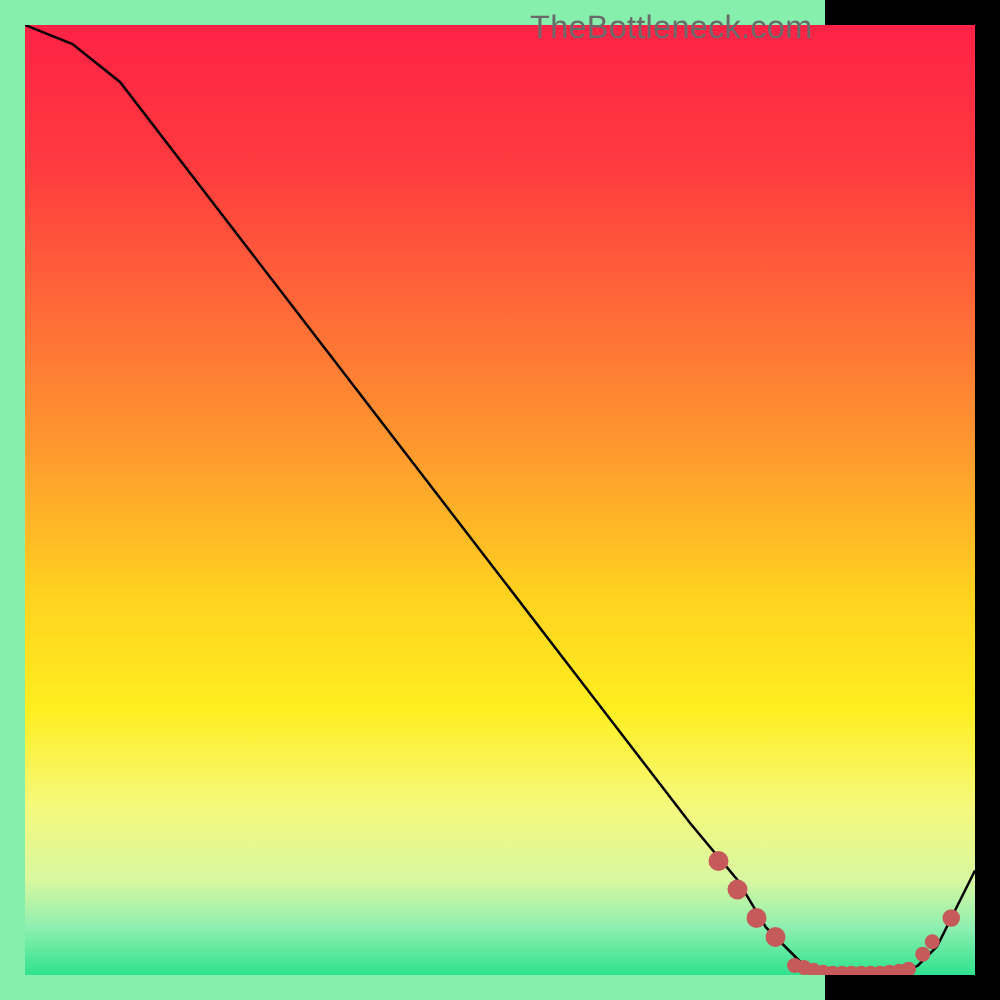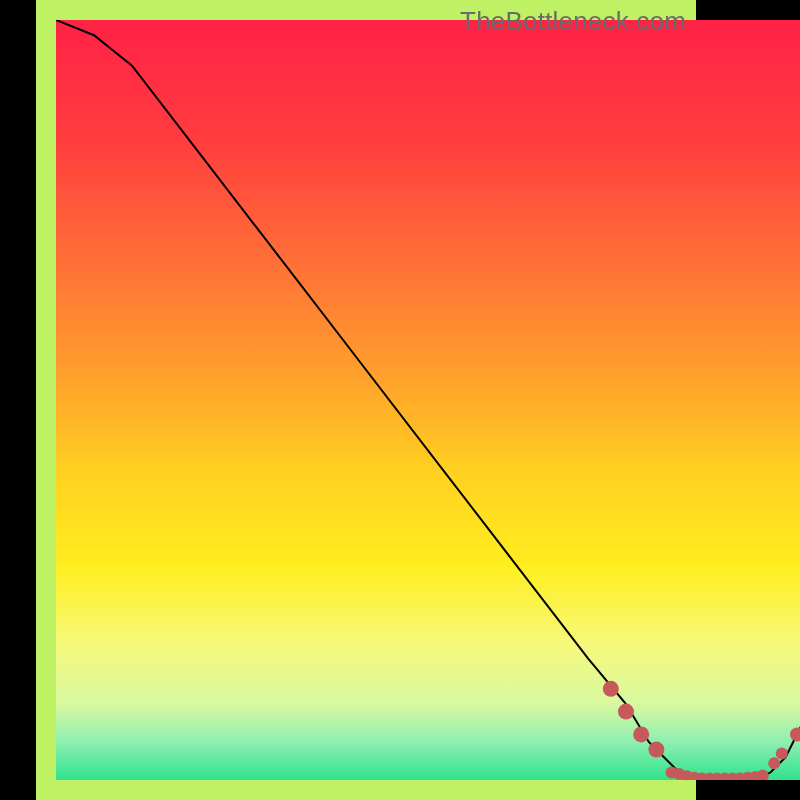--- a/index.html
+++ b/index.html
@@ -8,22 +8,21 @@
     width: 800px;
     height: 800px;
     background: #000;
     overflow: hidden;
     font-family: Arial, Helvetica, sans-serif;
   }
   .frame {
     position: relative;
     width: 660px;
     height: 800px;
-    background: #bef264;
-    margin-left: 36px;
+    background: #86efac;
   }
   .watermark {
     position: absolute;
     top: 6px;
     right: 10px;
     color: #6a6a6a;
     font-size: 26px;
     font-weight: 400;
     letter-spacing: 0.2px;
     z-index: 50;

